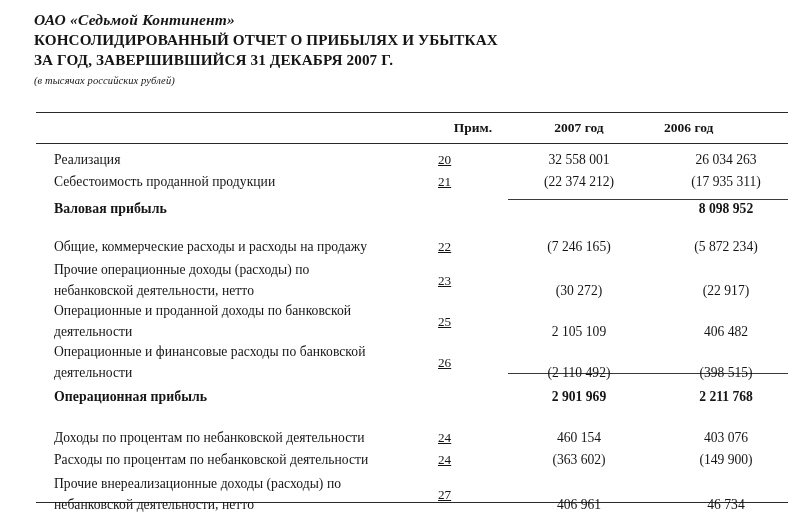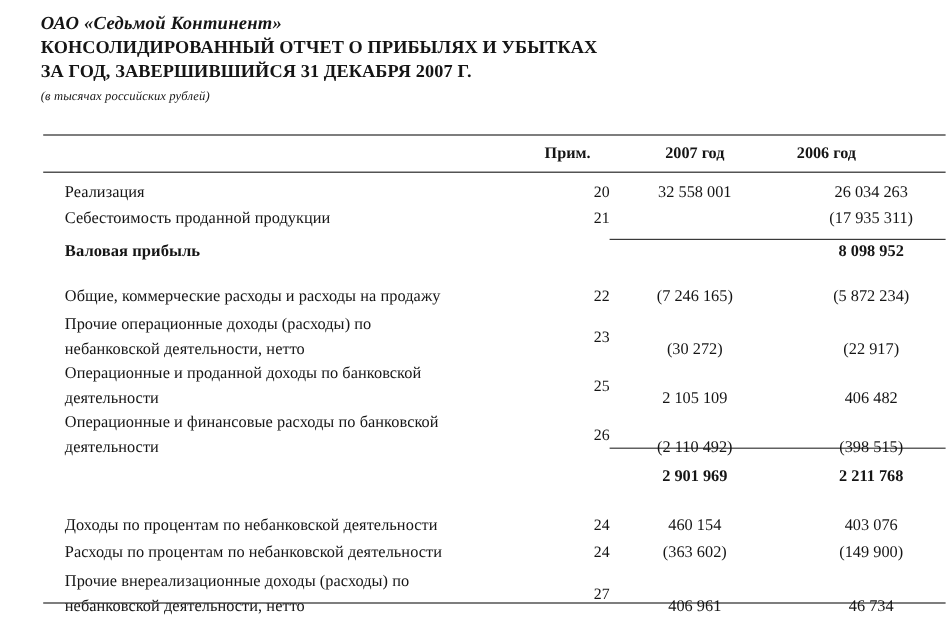--- a/index.html
+++ b/index.html
@@ -127,23 +127,24 @@
   }
   .label.bold {
     font-weight: bold;
     font-size: 13.8px;
   }
   .note {
     position: absolute;
     left: 420px;
     top: 0;
     width: 70px;
-    text-align: right;
+    text-align: left;
     font-size: 13.2px;
     line-height: 20.5px;
+    text-decoration: underline;
   }
   .v1 {
     position: absolute;
     left: 498px;
     top: 0;
     width: 126px;
     text-align: center;
     font-size: 13.6px;
     line-height: 20.5px;
   }
@@ -191,20 +192,21 @@
     <div class="row" style="height:22px;">
       <div class="label">Реализация</div>
       <div class="note">20</div>
       <div class="v1">32 558 001</div>
       <div class="v2">26 034 263</div>
     </div>
 
     <div class="row" style="height:27px;">
       <div class="label">Себестоимость проданной продукции</div>
       <div class="note">21</div>
+      <div class="v1">(22 374 212)</div>
       <div class="v2">(17 935 311)</div>
     </div>
 
     <div class="row" style="height:24px;">
       <div class="label bold">Валовая прибыль</div>
       <div class="note"></div>
       <div class="v2 bold">8 098 952</div>
     </div>
 
     <div class="spacer"></div>
@@ -240,20 +242,21 @@
       <div class="label">
         <span>Операционные и финансовые расходы по банковской</span><br>
         <span>деятельности</span>
       </div>
       <div class="note" style="top:11px;">26</div>
       <div class="v1" style="top:21px;">(2 110 492)</div>
       <div class="v2" style="top:21px;">(398 515)</div>
     </div>
 
     <div class="row" style="height:24px;">
+      <div class="label bold">Операционная прибыль</div>
       <div class="note"></div>
       <div class="v1 bold">2 901 969</div>
       <div class="v2 bold">2 211 768</div>
     </div>
 
     <div class="spacer" style="height:17px;"></div>
 
     <div class="row" style="height:22px;">
       <div class="label">Доходы по процентам по небанковской деятельности</div>
       <div class="note">24</div>

